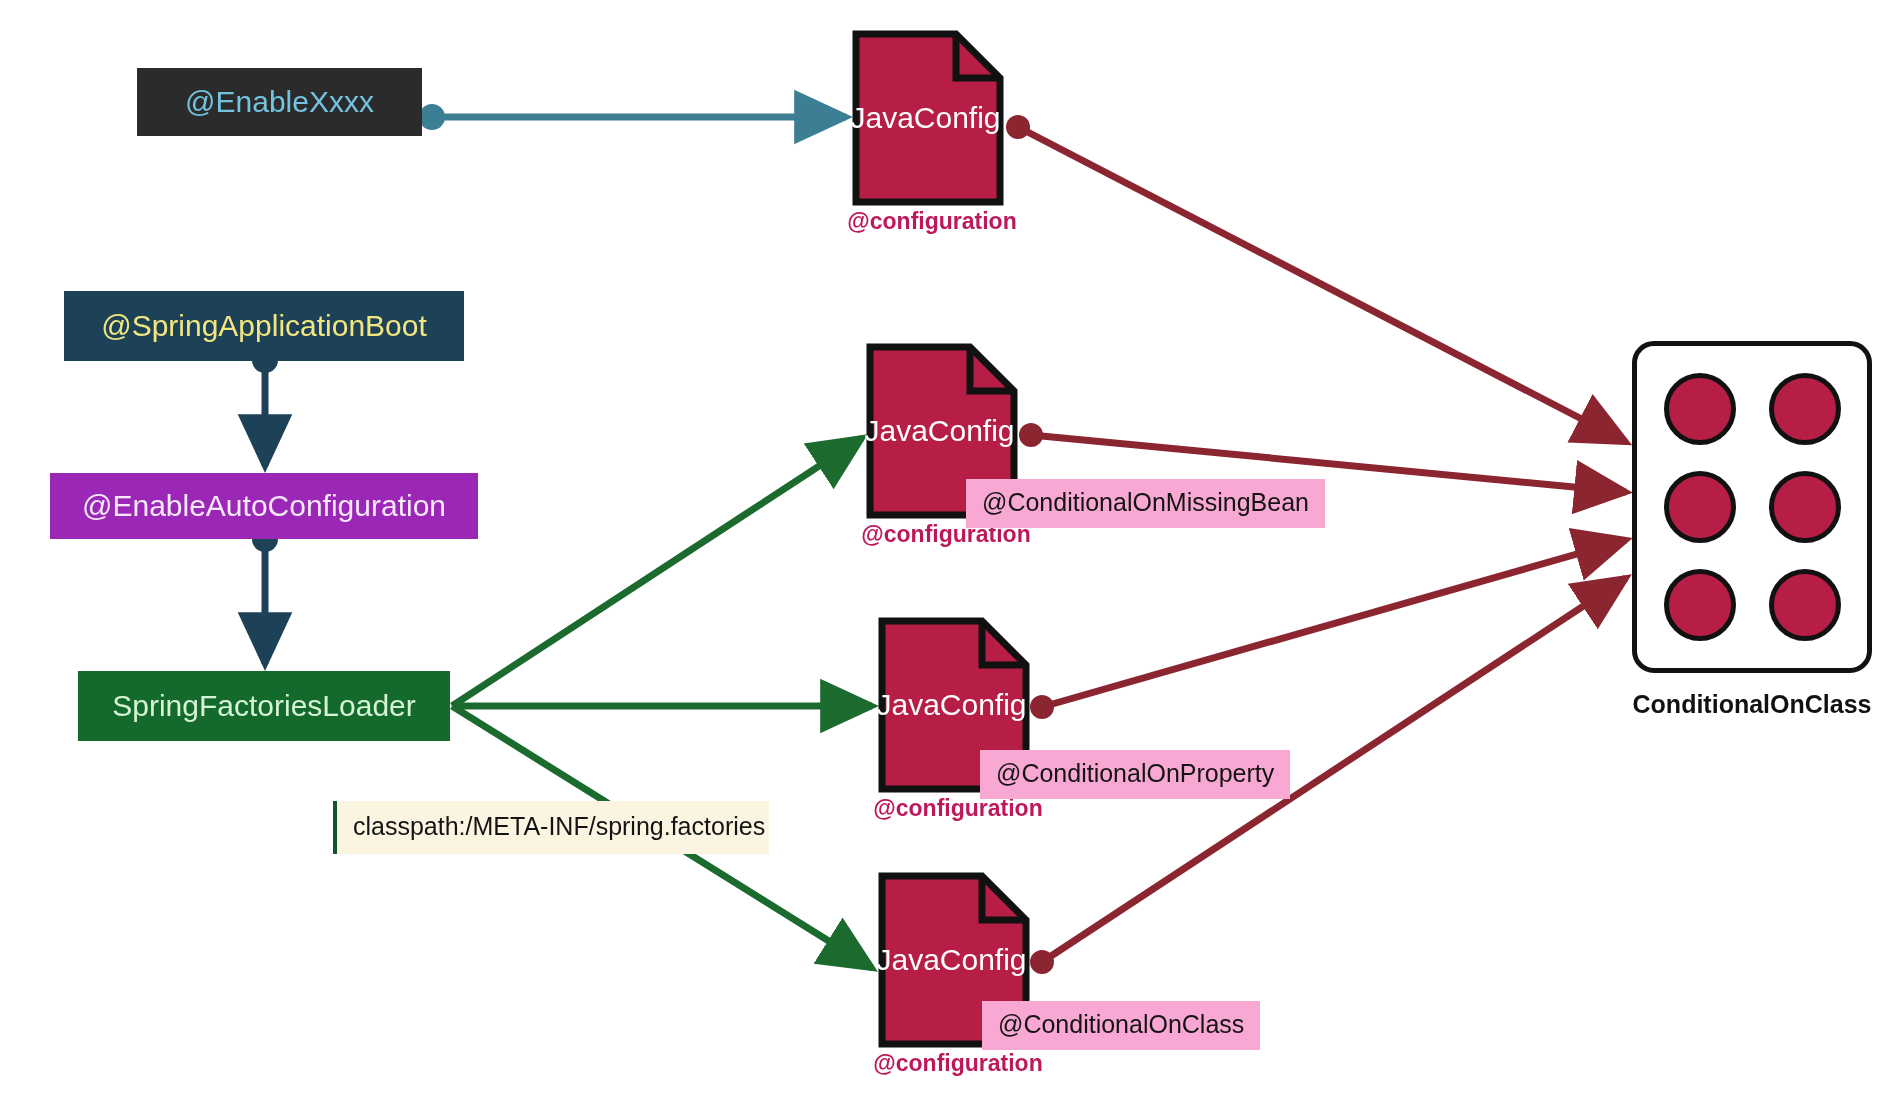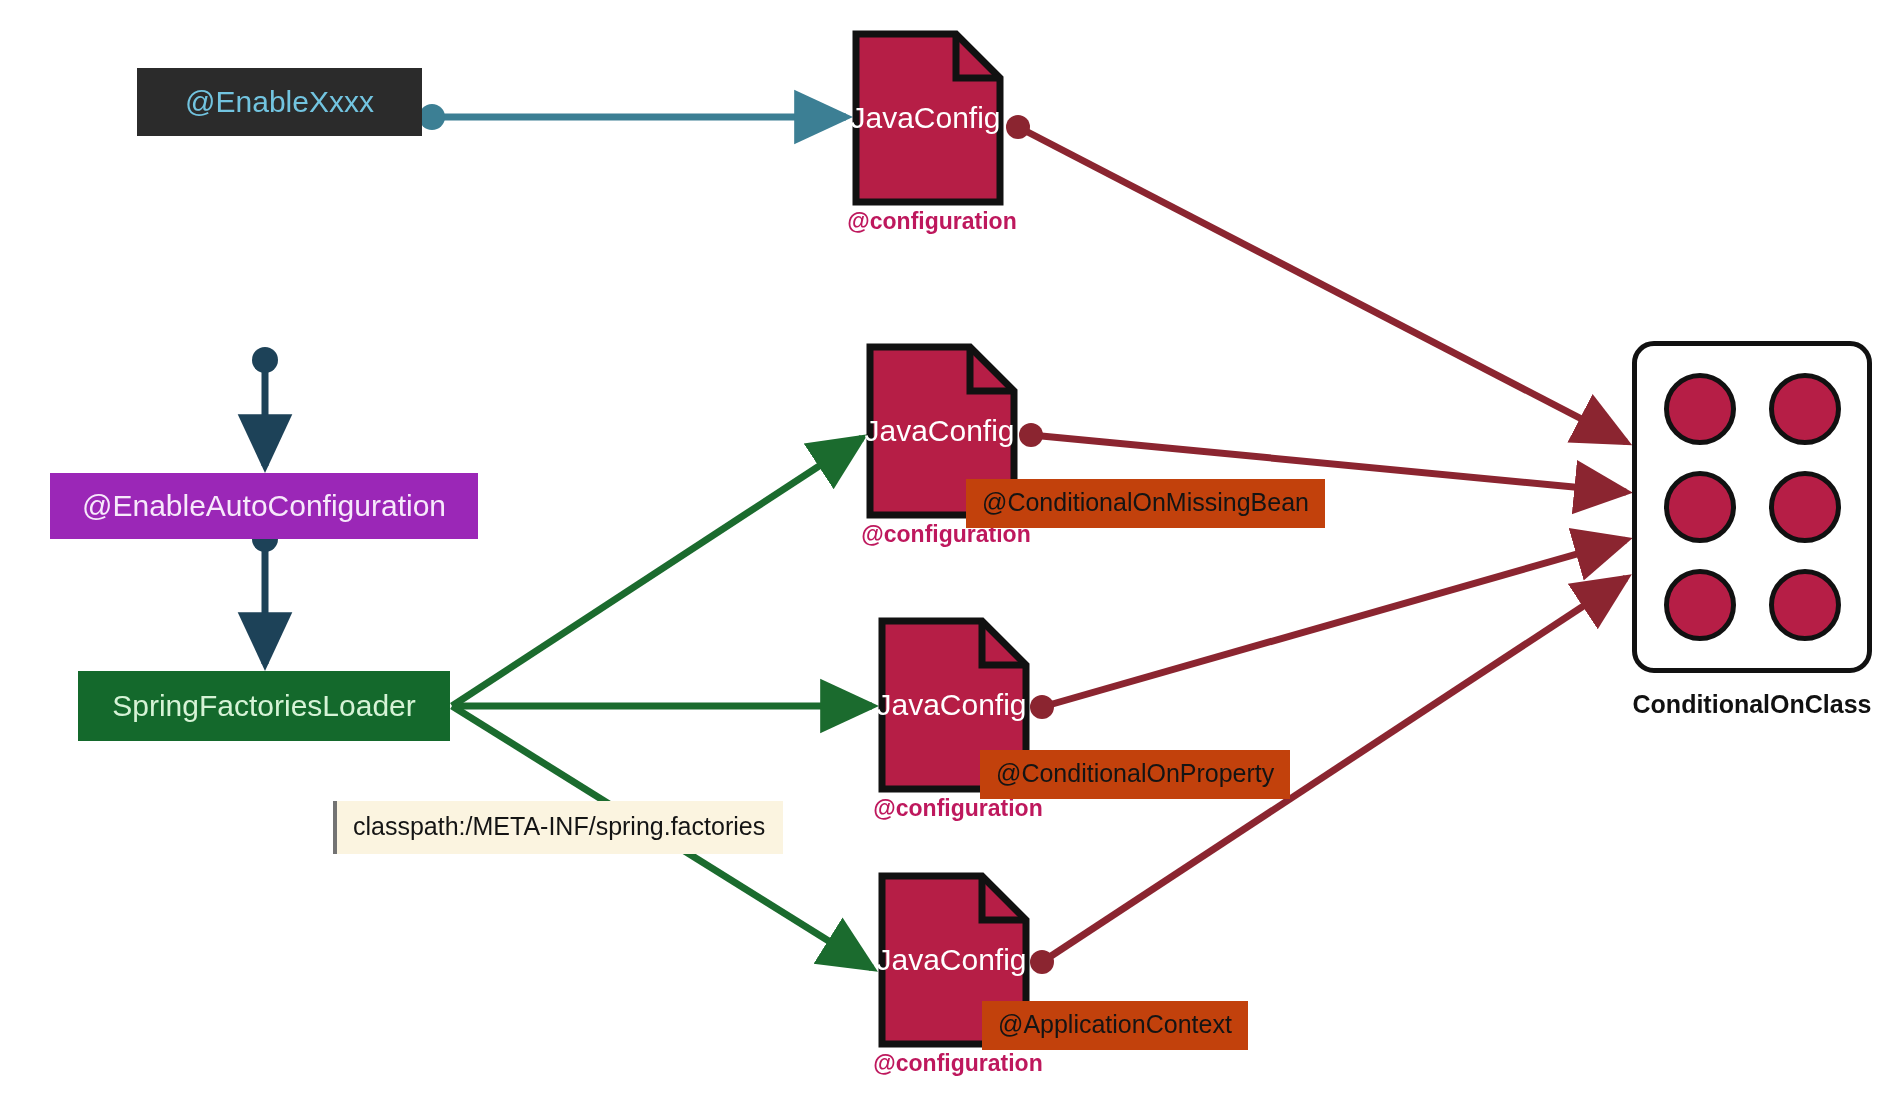--- a/index.html
+++ b/index.html
@@ -90,37 +90,37 @@
     pointer-events: none;
   }
   #doc-0 { left: 852px; top: 30px; }
   #doc-1 { left: 866px; top: 343px; }
   #doc-2 { left: 878px; top: 617px; }
   #doc-3 { left: 878px; top: 872px; }
 
   
   .cond-label {
     position: absolute;
-    background: #c2410c;
+    background: #f9a8d4;
     color: #141414;
     font-size: 25px;
     padding: 9px 16px 11px 16px;
     white-space: nowrap;
   }
   #cond-missing-bean { left: 966px; top: 479px; }
   #cond-property     { left: 980px; top: 750px; }
   #cond-class        { left: 982px; top: 1001px; }
   #label-classpath {
     position: absolute;
     left: 333px; top: 801px;
     background: #fbf4e0;
-    border-left: 4px solid #737373;
+    border-left: 4px solid #14532d;
     color: #141414;
     font-size: 25px;
-    padding: 11px 18px 13px 16px;
+    padding: 11px 4px 13px 16px;
     white-space: nowrap;
   }
   
   #node-app-context {
     left: 1632px; top: 341px; width: 240px; height: 332px;
     background: #ffffff;
     border: 5px solid #111111;
     border-radius: 22px;
     display: grid;
     grid-template-columns: 1fr 1fr;
@@ -207,20 +207,23 @@
     <g>
       <line x1="1042" y1="962" x2="1626" y2="578" stroke="#8b2530" stroke-width="7" marker-end="url(#arw-red)"></line>
       <circle cx="1042" cy="962" r="12" fill="#8b2530"></circle>
     </g>
   </svg>
 
   <div class="node anno-box" id="node-enable-xxxx">
     <span>@EnableXxxx</span>
   </div>
 
+  <div class="node anno-box" id="node-spring-app-boot">
+    <span>@SpringApplicationBoot</span>
+  </div>
 
   <div class="node anno-box" id="node-enable-auto-config">
     <span>@EnableAutoConfiguration</span>
   </div>
 
   <div class="node anno-box" id="node-spring-factories-loader">
     <span>SpringFactoriesLoader</span>
   </div>
 
   <div class="doc" id="doc-0">
@@ -266,21 +269,21 @@
     </svg>
     <div class="doc-text">
       <span>Java</span>
       <span>Config</span>
     </div>
     <div class="doc-label">@configuration</div>
   </div>
 
   <div class="cond-label" id="cond-missing-bean">@ConditionalOnMissingBean</div>
   <div class="cond-label" id="cond-property">@ConditionalOnProperty</div>
-  <div class="cond-label" id="cond-class">@ApplicationContext</div>
+  <div class="cond-label" id="cond-class">@ConditionalOnClass</div>
 
   <div id="label-classpath">classpath:/META-INF/spring.factories</div>
 
   <div class="node" id="node-app-context">
     <div class="bean-dot"></div>
     <div class="bean-dot"></div>
     <div class="bean-dot"></div>
     <div class="bean-dot"></div>
     <div class="bean-dot"></div>
     <div class="bean-dot"></div>

